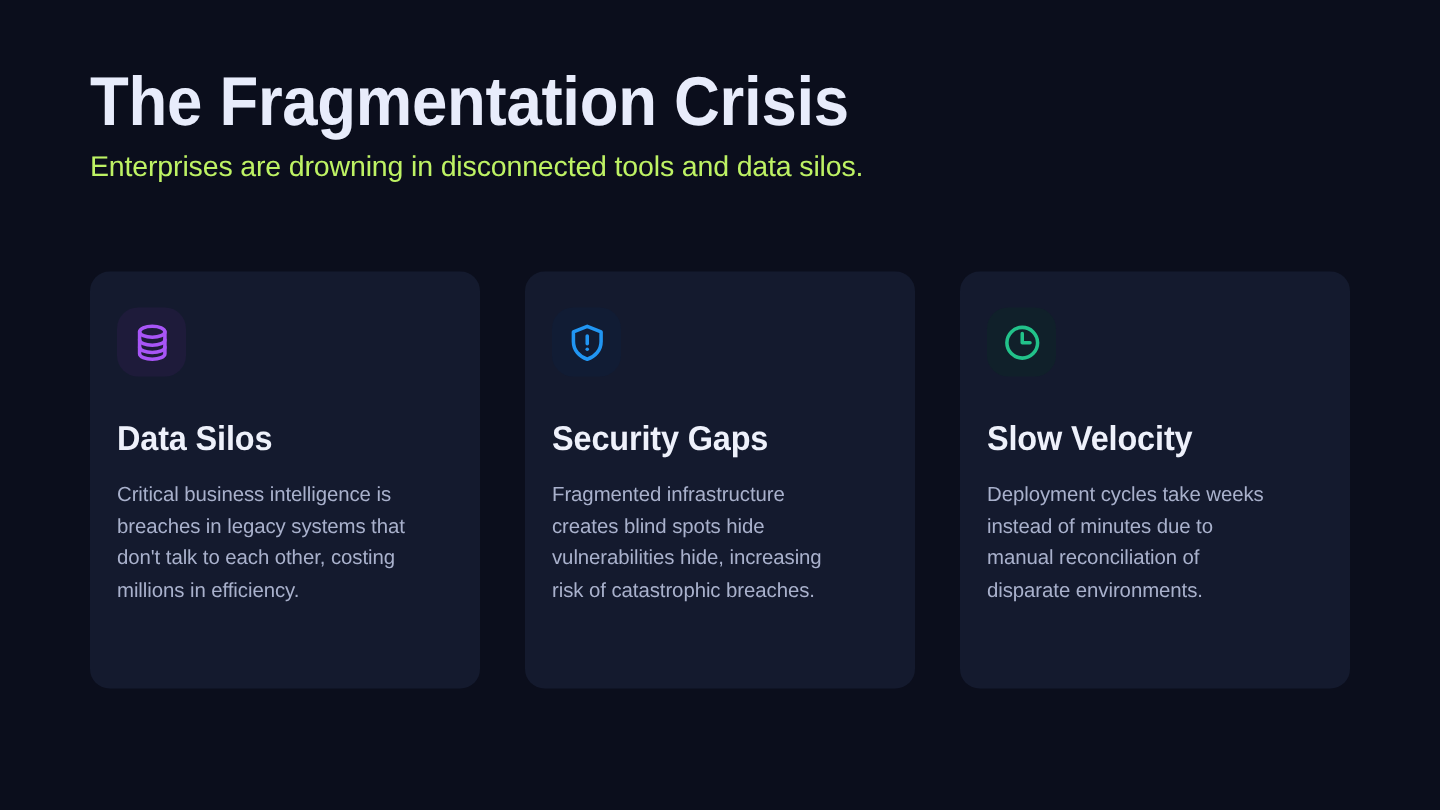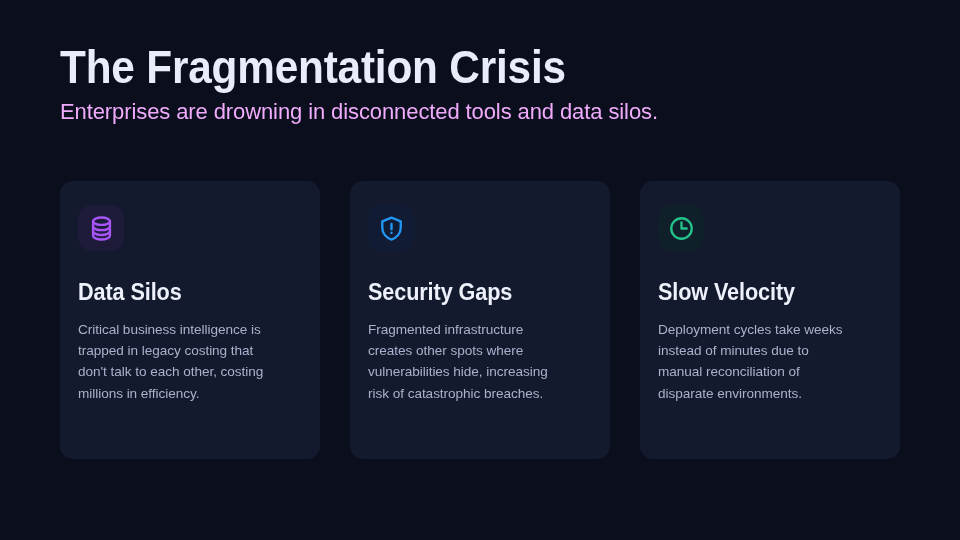--- a/index.html
+++ b/index.html
@@ -38,24 +38,24 @@
     line-height: 54px;
     font-weight: 700;
     letter-spacing: -0.2px;
     color: #e8ecfb;
     transform: scaleX(0.92);
     transform-origin: left center;
     white-space: nowrap;
   }
   .page-subtitle {
     margin: 7px 0 0 0;
-    font-size: 22px;
+    font-size: 19px;
     line-height: 22px;
     font-weight: 400;
-    color: #f0abfc;
+    color: #bef264;
     letter-spacing: -0.1px;
     white-space: nowrap;
   }
 
   
   .cards {
     position: absolute;
     left: 60px;
     top: 181px;
     width: 840px;
@@ -130,35 +130,35 @@
         <span>
           <svg width="27" height="27" viewBox="0 0 24 24" fill="none" stroke="#a855f7" stroke-width="2.1" stroke-linecap="round" stroke-linejoin="round">
             <ellipse cx="12" cy="5.5" rx="7.5" ry="3.3"></ellipse>
             <path d="M4.5 5.5 V18.5 C4.5 20.3 7.9 21.8 12 21.8 C16.1 21.8 19.5 20.3 19.5 18.5 V5.5"></path>
             <path d="M4.5 10.2 C4.5 12 7.9 13.5 12 13.5 C16.1 13.5 19.5 12 19.5 10.2"></path>
             <path d="M4.5 14.5 C4.5 16.3 7.9 17.8 12 17.8 C16.1 17.8 19.5 16.3 19.5 14.5"></path>
           </svg>
         </span>
       </div>
       <h2 class="card-title">Data Silos</h2>
-      <p class="card-body">Critical business intelligence is trapped in legacy costing that don't talk to each other, costing millions in efficiency.</p>
+      <p class="card-body">Critical business intelligence is breaches in legacy systems that don't talk to each other, costing millions in efficiency.</p>
     </div>
 
     <div class="card">
       <div class="icon-tile tile-blue">
         <span>
           <svg width="27" height="27" viewBox="0 0 24 24" fill="none" stroke="#2196f3" stroke-width="2.1" stroke-linecap="round" stroke-linejoin="round">
             <path d="M12 2.3 L20.2 5.6 V11.2 C20.2 16.4 16.7 20.3 12 21.8 C7.3 20.3 3.8 16.4 3.8 11.2 V5.6 Z"></path>
             <line x1="12" y1="8" x2="12" y2="12.6"></line>
             <line x1="12" y1="15.8" x2="12" y2="15.9"></line>
           </svg>
         </span>
       </div>
       <h2 class="card-title">Security Gaps</h2>
-      <p class="card-body">Fragmented infrastructure creates other spots where vulnerabilities hide, increasing risk of catastrophic breaches.</p>
+      <p class="card-body">Fragmented infrastructure creates blind spots hide vulnerabilities hide, increasing risk of catastrophic breaches.</p>
     </div>
 
     <div class="card">
       <div class="icon-tile tile-green">
         <span>
           <svg width="27" height="27" viewBox="0 0 24 24" fill="none" stroke="#22c28a" stroke-width="2.1" stroke-linecap="round" stroke-linejoin="round">
             <circle cx="12" cy="12" r="9.1"></circle>
             <polyline points="12,6.6 12,12 16.6,12"></polyline>
           </svg>
         </span>

